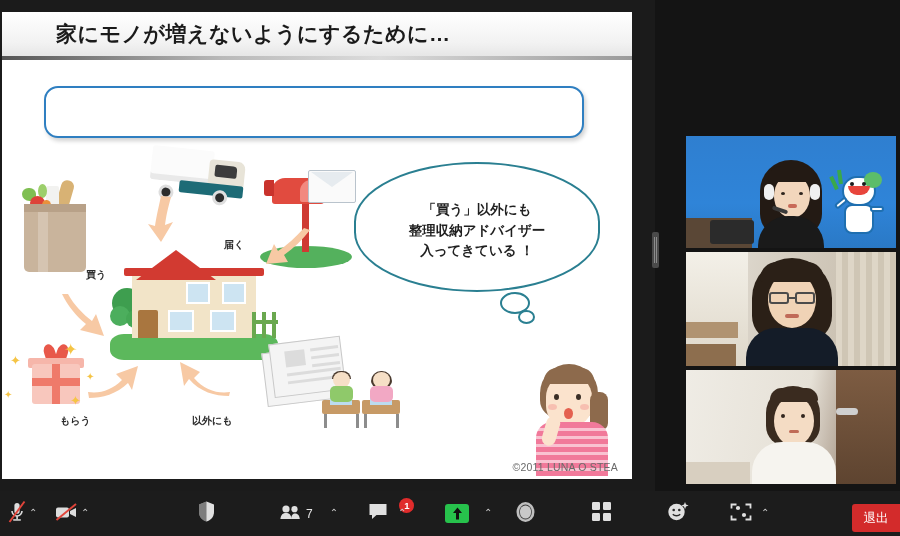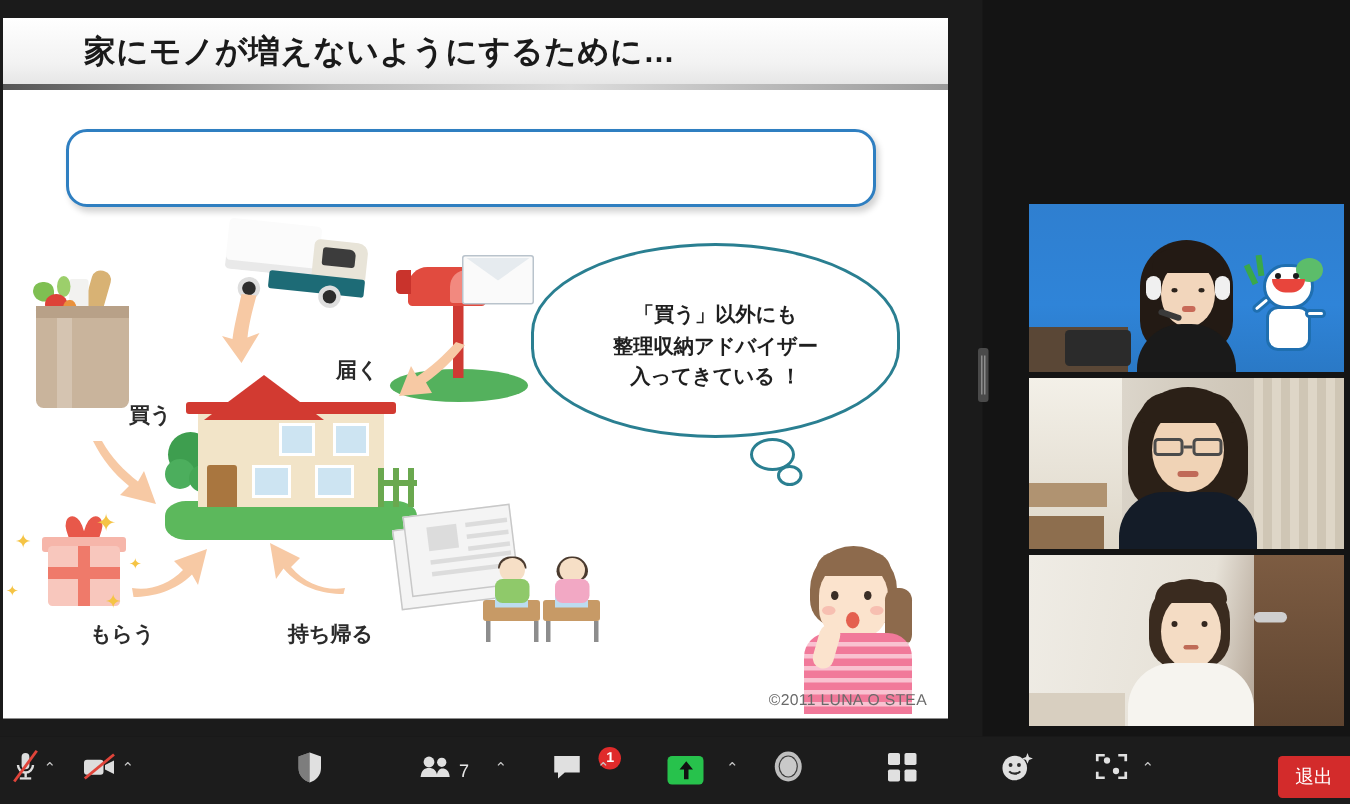--- a/index.html
+++ b/index.html
@@ -46,21 +46,21 @@
   }
   #headline-text {
     position: absolute; left: 0; right: 0; top: 11px;
     text-align: center; font-size: 22px; font-weight: bold;
     color: #1f6fb8; letter-spacing: 1px; white-space: nowrap;
   }
 
   
   #illus { position: absolute; left: 0; top: 130px; width: 630px; height: 337px; }
   .lbl {
-    position: absolute; font-size: 14px; font-weight: bold; color: #2b2b2b;
+    position: absolute; font-size: 10px; font-weight: bold; color: #2b2b2b;
     white-space: nowrap;
   }
   #copyright {
     position: absolute; right: 14px; bottom: 6px;
     font-size: 10.5px; color: #6a6a6a; letter-spacing: .2px;
   }
 
   
   #bag { position: absolute; left: 18px; top: 38px; width: 72px; height: 92px; }
   #bag .sack {
@@ -445,21 +445,21 @@
               <div class="hair"></div>
               <div class="head"></div>
               <div class="body"></div>
             </div>
           <div class="kid k2">
               <div class="hair2"></div>
               <div class="head"></div>
               <div class="body"></div>
             </div>
         </div>
-        <div class="lbl" style="left:190px; top:272px;">持ち帰る</div>
+        <div class="lbl" style="left:190px; top:272px;">以外にも</div>
 
         <div id="woman">
           <div class="hair"></div>
             <div class="face"></div>
             <div class="bang"></div>
             <div class="pony"></div>
           <div class="eye e1"></div>
             <div class="eye e2"></div>
           <div class="cheek c1"></div>
             <div class="cheek c2"></div>

